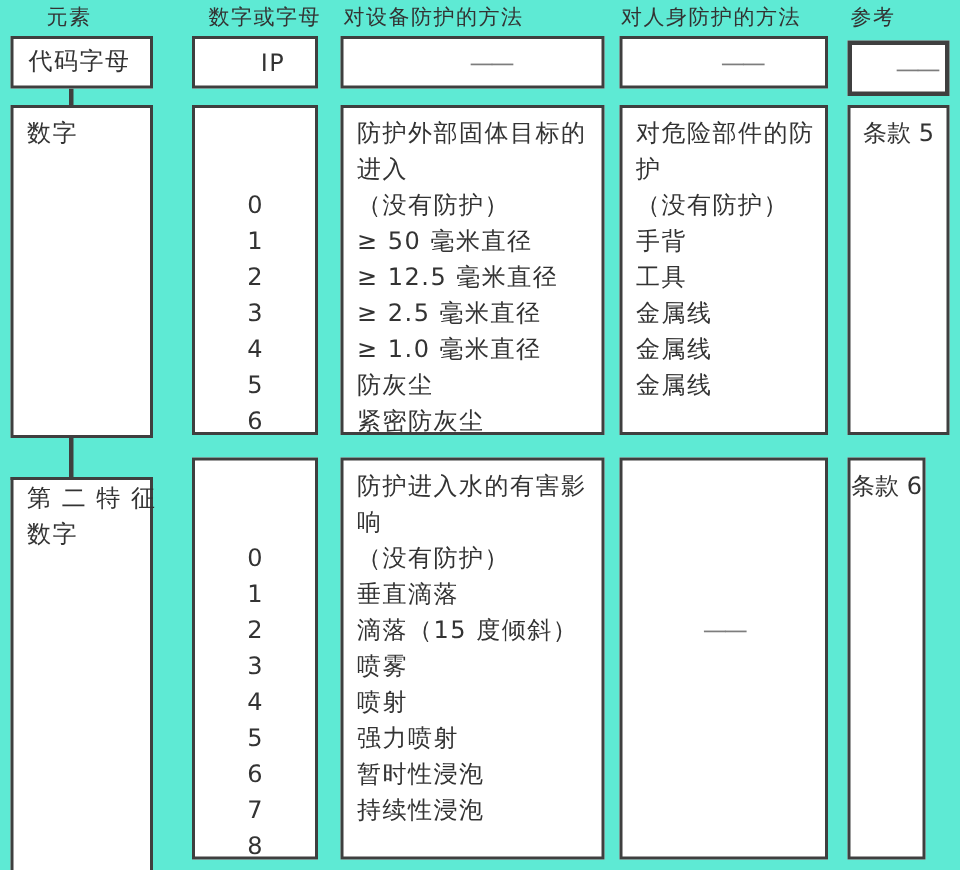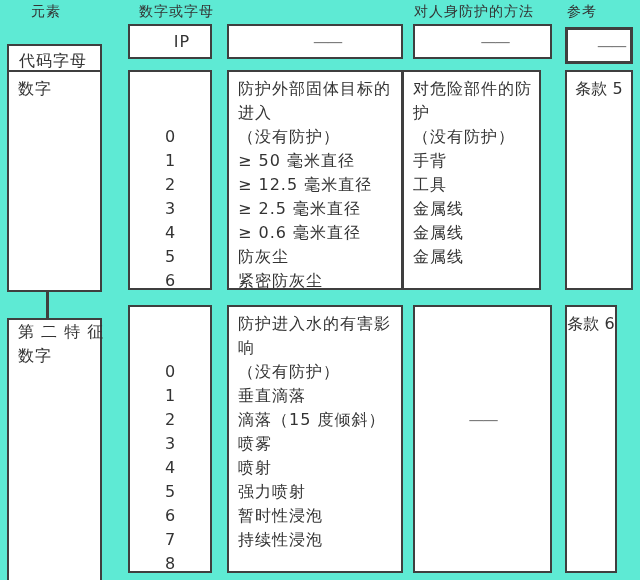--- a/index.html
+++ b/index.html
@@ -21,27 +21,28 @@
   .dash{color:#7d7d7d;font-size:16px;letter-spacing:-2px;line-height:1;}
   .connector{position:absolute;width:3px;background:#3f3f3f;}
 </style>
 </head>
 <body>
 
 <div class="canvas">
 
   <span class="hdr" style="left:31px;">元素</span>
   <span class="hdr" style="left:128px;margin-left:11px;">数字或字母</span>
+  <span class="hdr" style="left:229px;">对设备防护的方法</span>
   <span class="hdr" style="left:414px;">对人身防护的方法</span>
   <span class="hdr" style="left:567px;">参考</span>
 
   <div class="connector" style="left:46px;top:59px;height:11px;"></div>
   <div class="connector" style="left:46px;top:292px;height:26px;"></div>
 
-  <div class="box vcenter pad" style="left:7px;top:24px;width:95px;height:35px;margin-top:20px;">
+  <div class="box vcenter pad" style="left:7px;top:24px;width:95px;height:35px;">
     <span class="cjk16">代码字母</span>
   </div>
   <div class="box vcenter hcenter" style="left:128px;top:24px;width:84px;height:35px;">
     <span class="ip">IP</span>
   </div>
   <div class="box vcenter hcenter" style="left:227px;top:24px;width:176px;height:35px;">
     <span class="dash">——</span>
   </div>
   <div class="box vcenter hcenter" style="left:413px;top:24px;width:139px;height:35px;">
     <span class="dash">——</span>
@@ -71,27 +72,27 @@
   </div>
 
   <div class="box" style="left:227px;top:70px;width:176px;height:220px;">
     <div class="rows">
       <div class="row txt">防护外部固体目标的</div>
       <div class="row txt">进入</div>
       <div class="row txt">（没有防护）</div>
       <div class="row txt">≥ 50 毫米直径</div>
       <div class="row txt">≥ 12.5 毫米直径</div>
       <div class="row txt">≥ 2.5 毫米直径</div>
-      <div class="row txt">≥ 0.6 毫米直径</div>
+      <div class="row txt">≥ 1.0 毫米直径</div>
       <div class="row txt">防灰尘</div>
       <div class="row txt">紧密防灰尘</div>
     </div>
   </div>
 
-  <div class="box" style="left:402px;top:70px;width:139px;height:220px;">
+  <div class="box" style="left:413px;top:70px;width:139px;height:220px;">
     <div class="rows">
       <div class="row txt">对危险部件的防</div>
       <div class="row txt">护</div>
       <div class="row txt">（没有防护）</div>
       <div class="row txt">手背</div>
       <div class="row txt">工具</div>
       <div class="row txt">金属线</div>
       <div class="row txt">金属线</div>
       <div class="row txt">金属线</div>
     </div>

